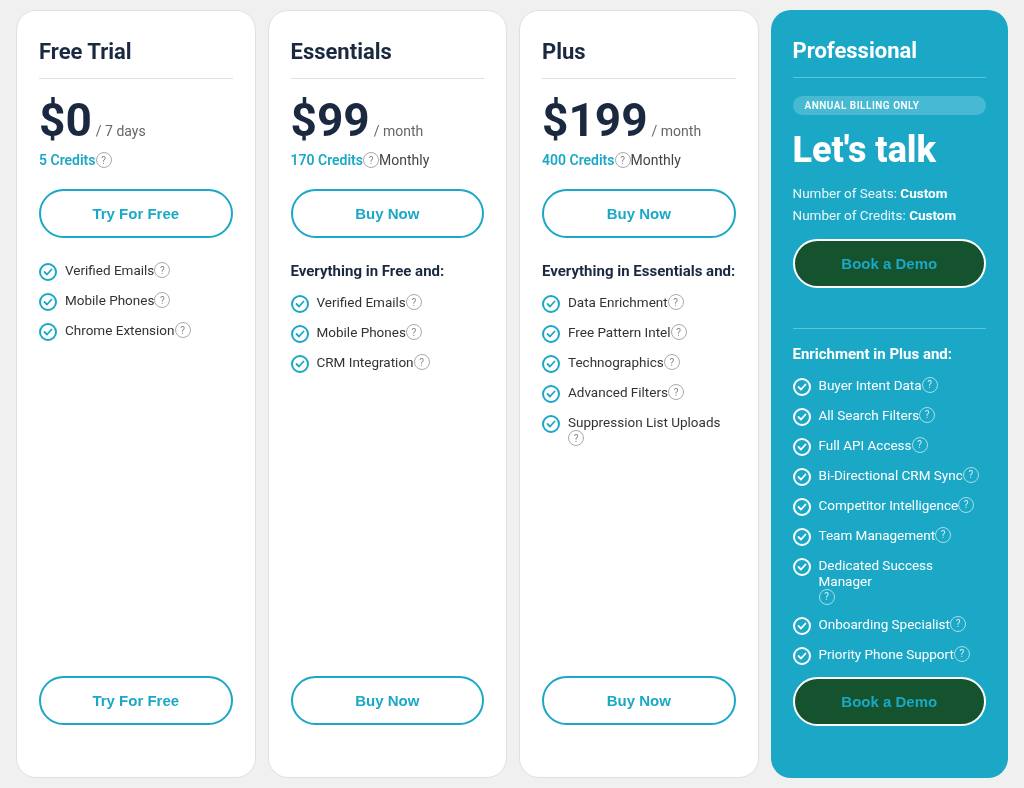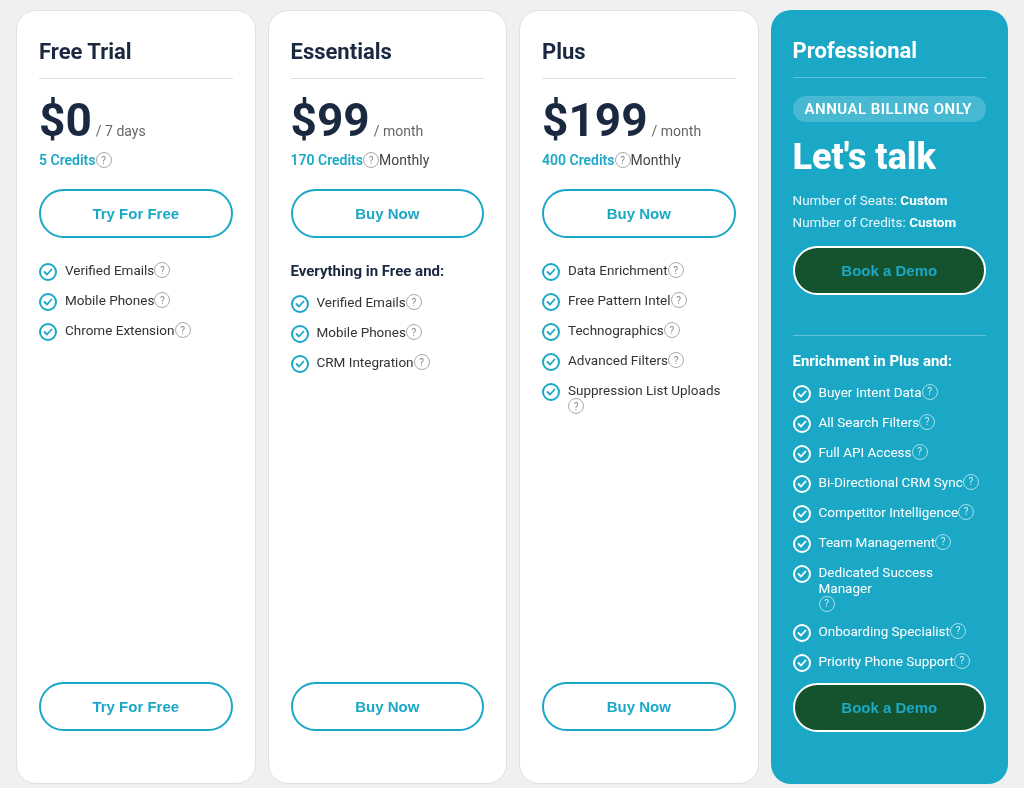--- a/index.html
+++ b/index.html
@@ -155,21 +155,21 @@
     .feature-name {
       display: flex;
       align-items: center;
       flex-wrap: wrap;
     }
     .annual-badge {
       background: rgba(255,255,255,0.2);
       color: #fff;
       border-radius: 20px;
       padding: 4px 12px;
-      font-size: 15px;
+      font-size: 10px;
       font-weight: 600;
       letter-spacing: 0.5px;
       display: inline-block;
       margin-bottom: 16px;
     }
     .lets-talk {
       font-size: 36px;
       font-weight: 800;
       color: #fff;
       margin-bottom: 14px;
@@ -304,20 +304,21 @@
     <div class="price-row">
       <span class="price-amount">$199</span>
       <span class="price-period">/ month</span>
     </div>
     <div class="credits-row">
       <span class="credits-label">400 Credits</span>
       <span class="question-icon">?</span>
       <span class="credits-monthly">Monthly</span>
     </div>
     <button class="cta-button">Buy Now</button>
+    <div class="features-heading">Everything in Essentials and:</div>
     <div class="feature-item">
       <span class="check-icon">
         <svg viewBox="0 0 10 10" fill="none">
             <polyline points="1.5,5 4,7.5 8.5,2.5" stroke="#1ba8c7" stroke-width="1.8" stroke-linecap="round" stroke-linejoin="round"></polyline>
           </svg>
       </span>
       <span class="feature-name">
         <span>Data Enrichment</span>
         <span class="question-icon">?</span>
       </span>

